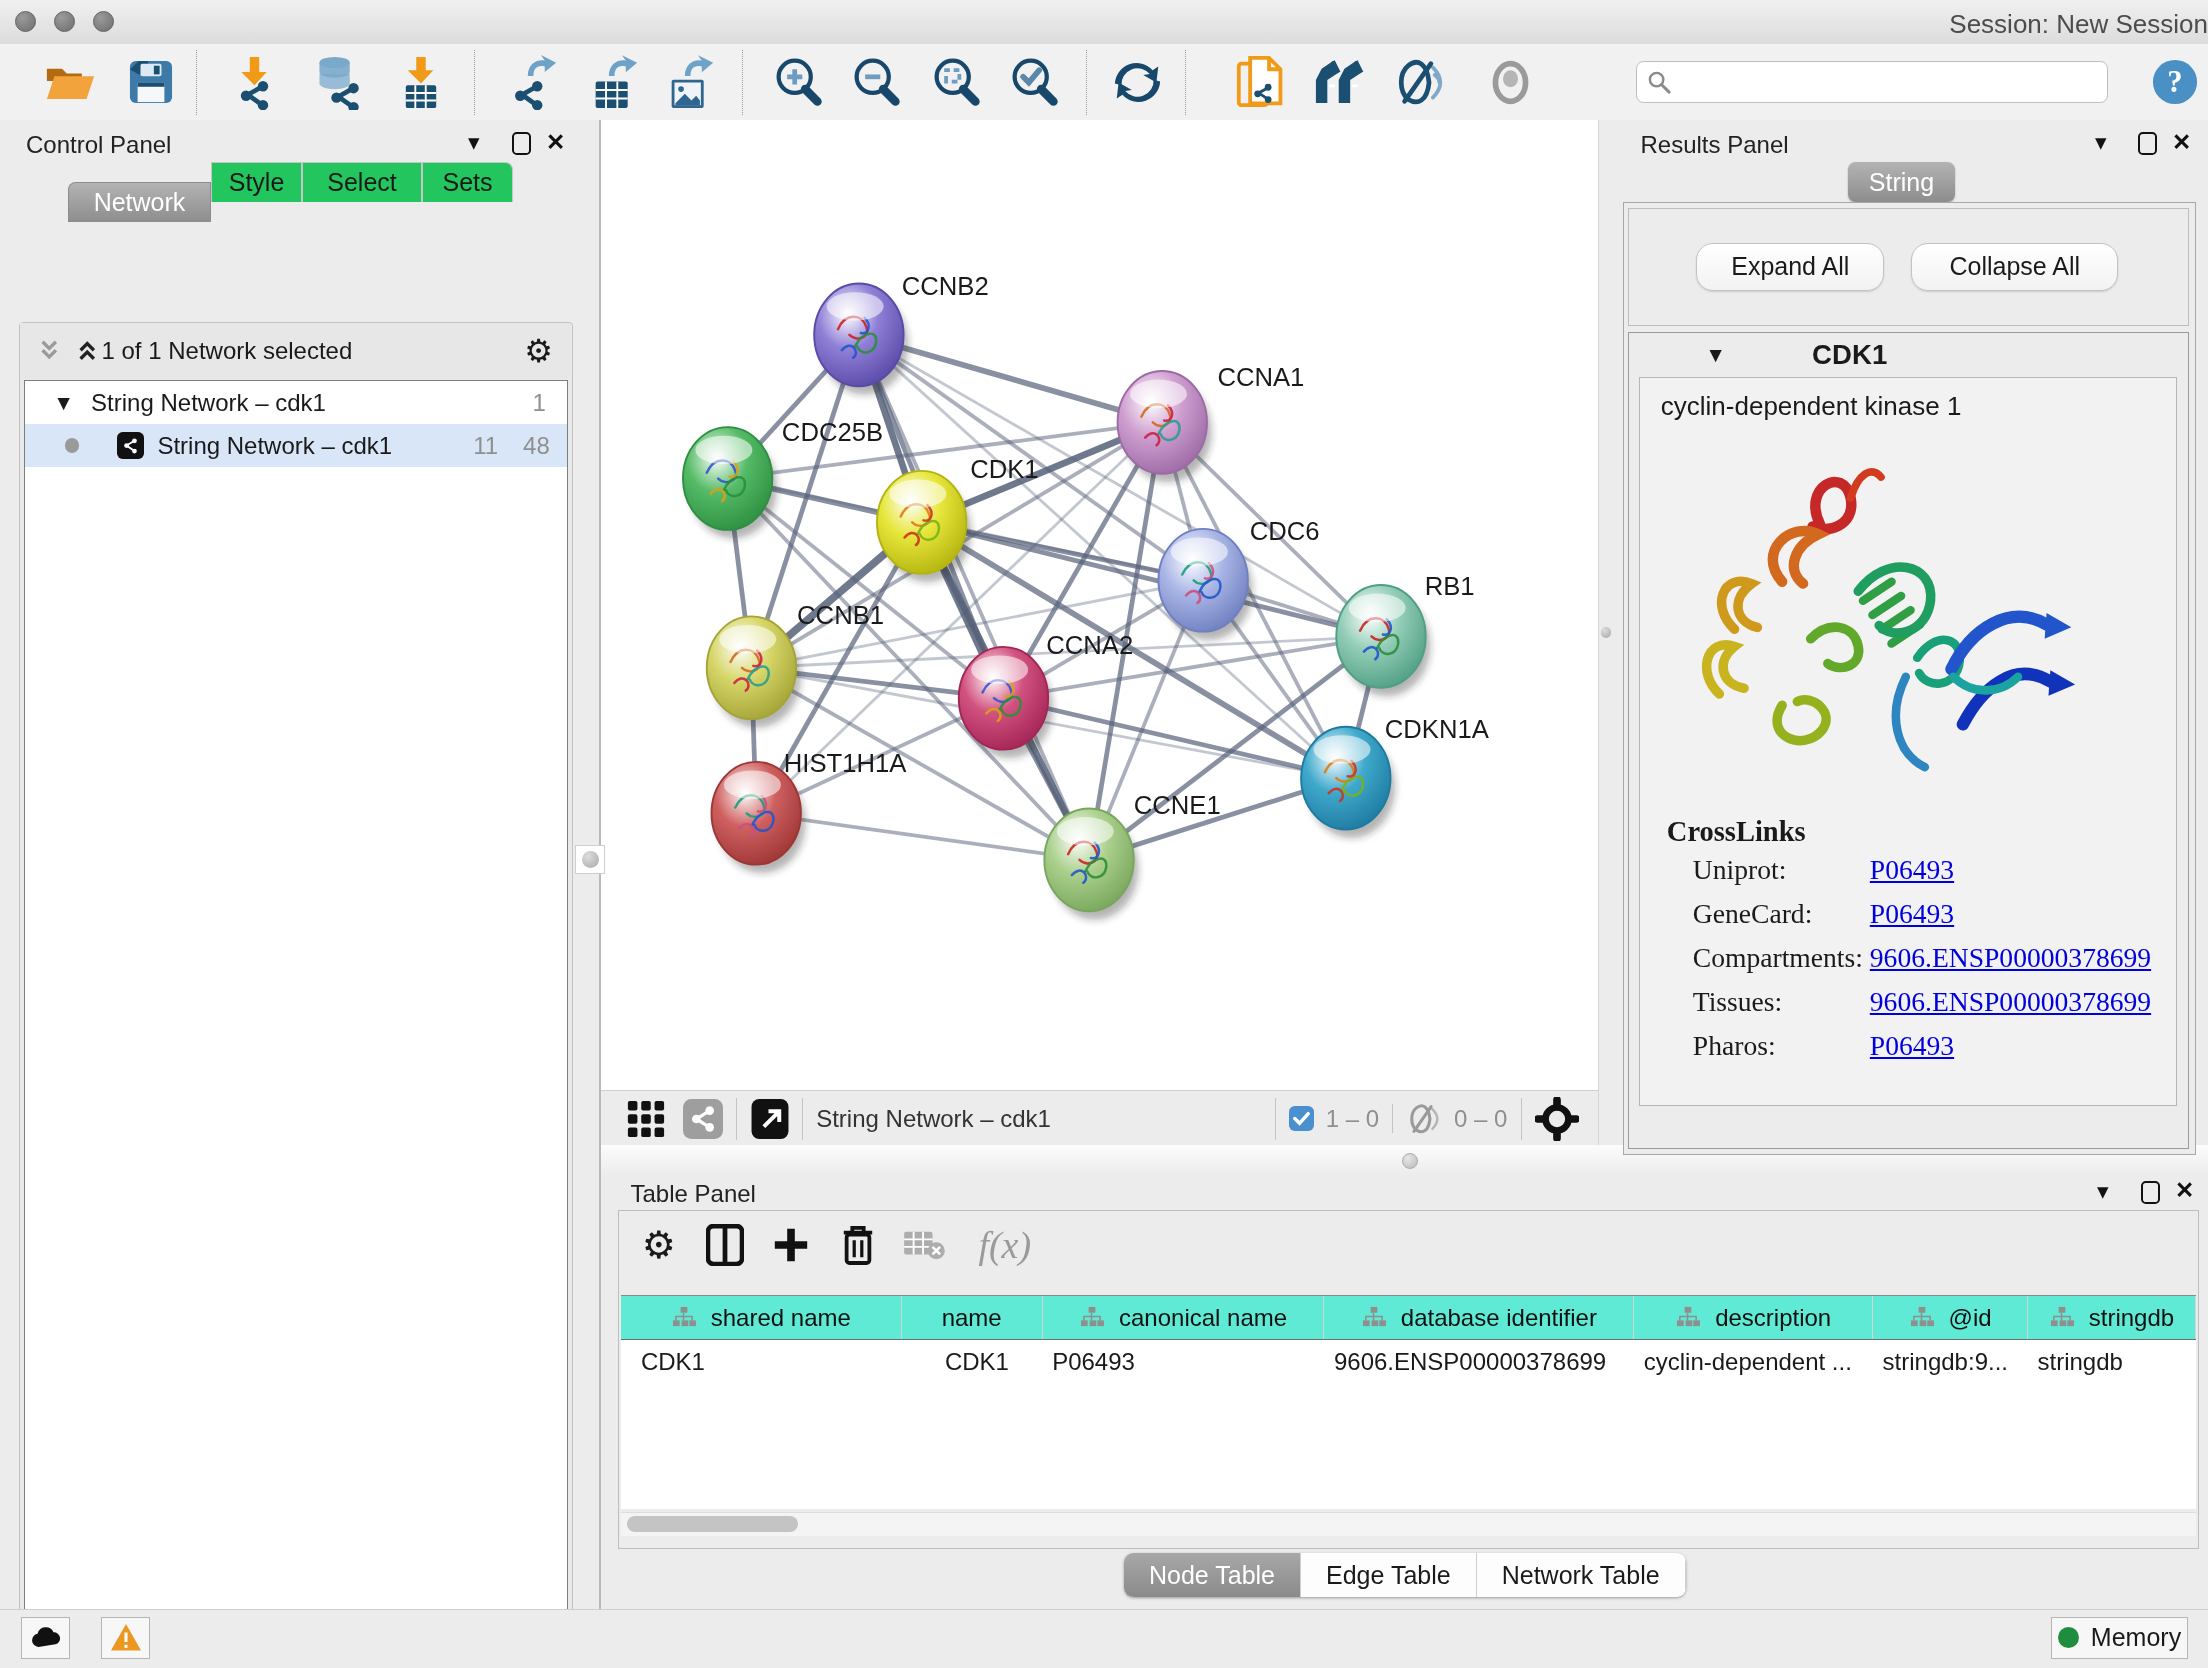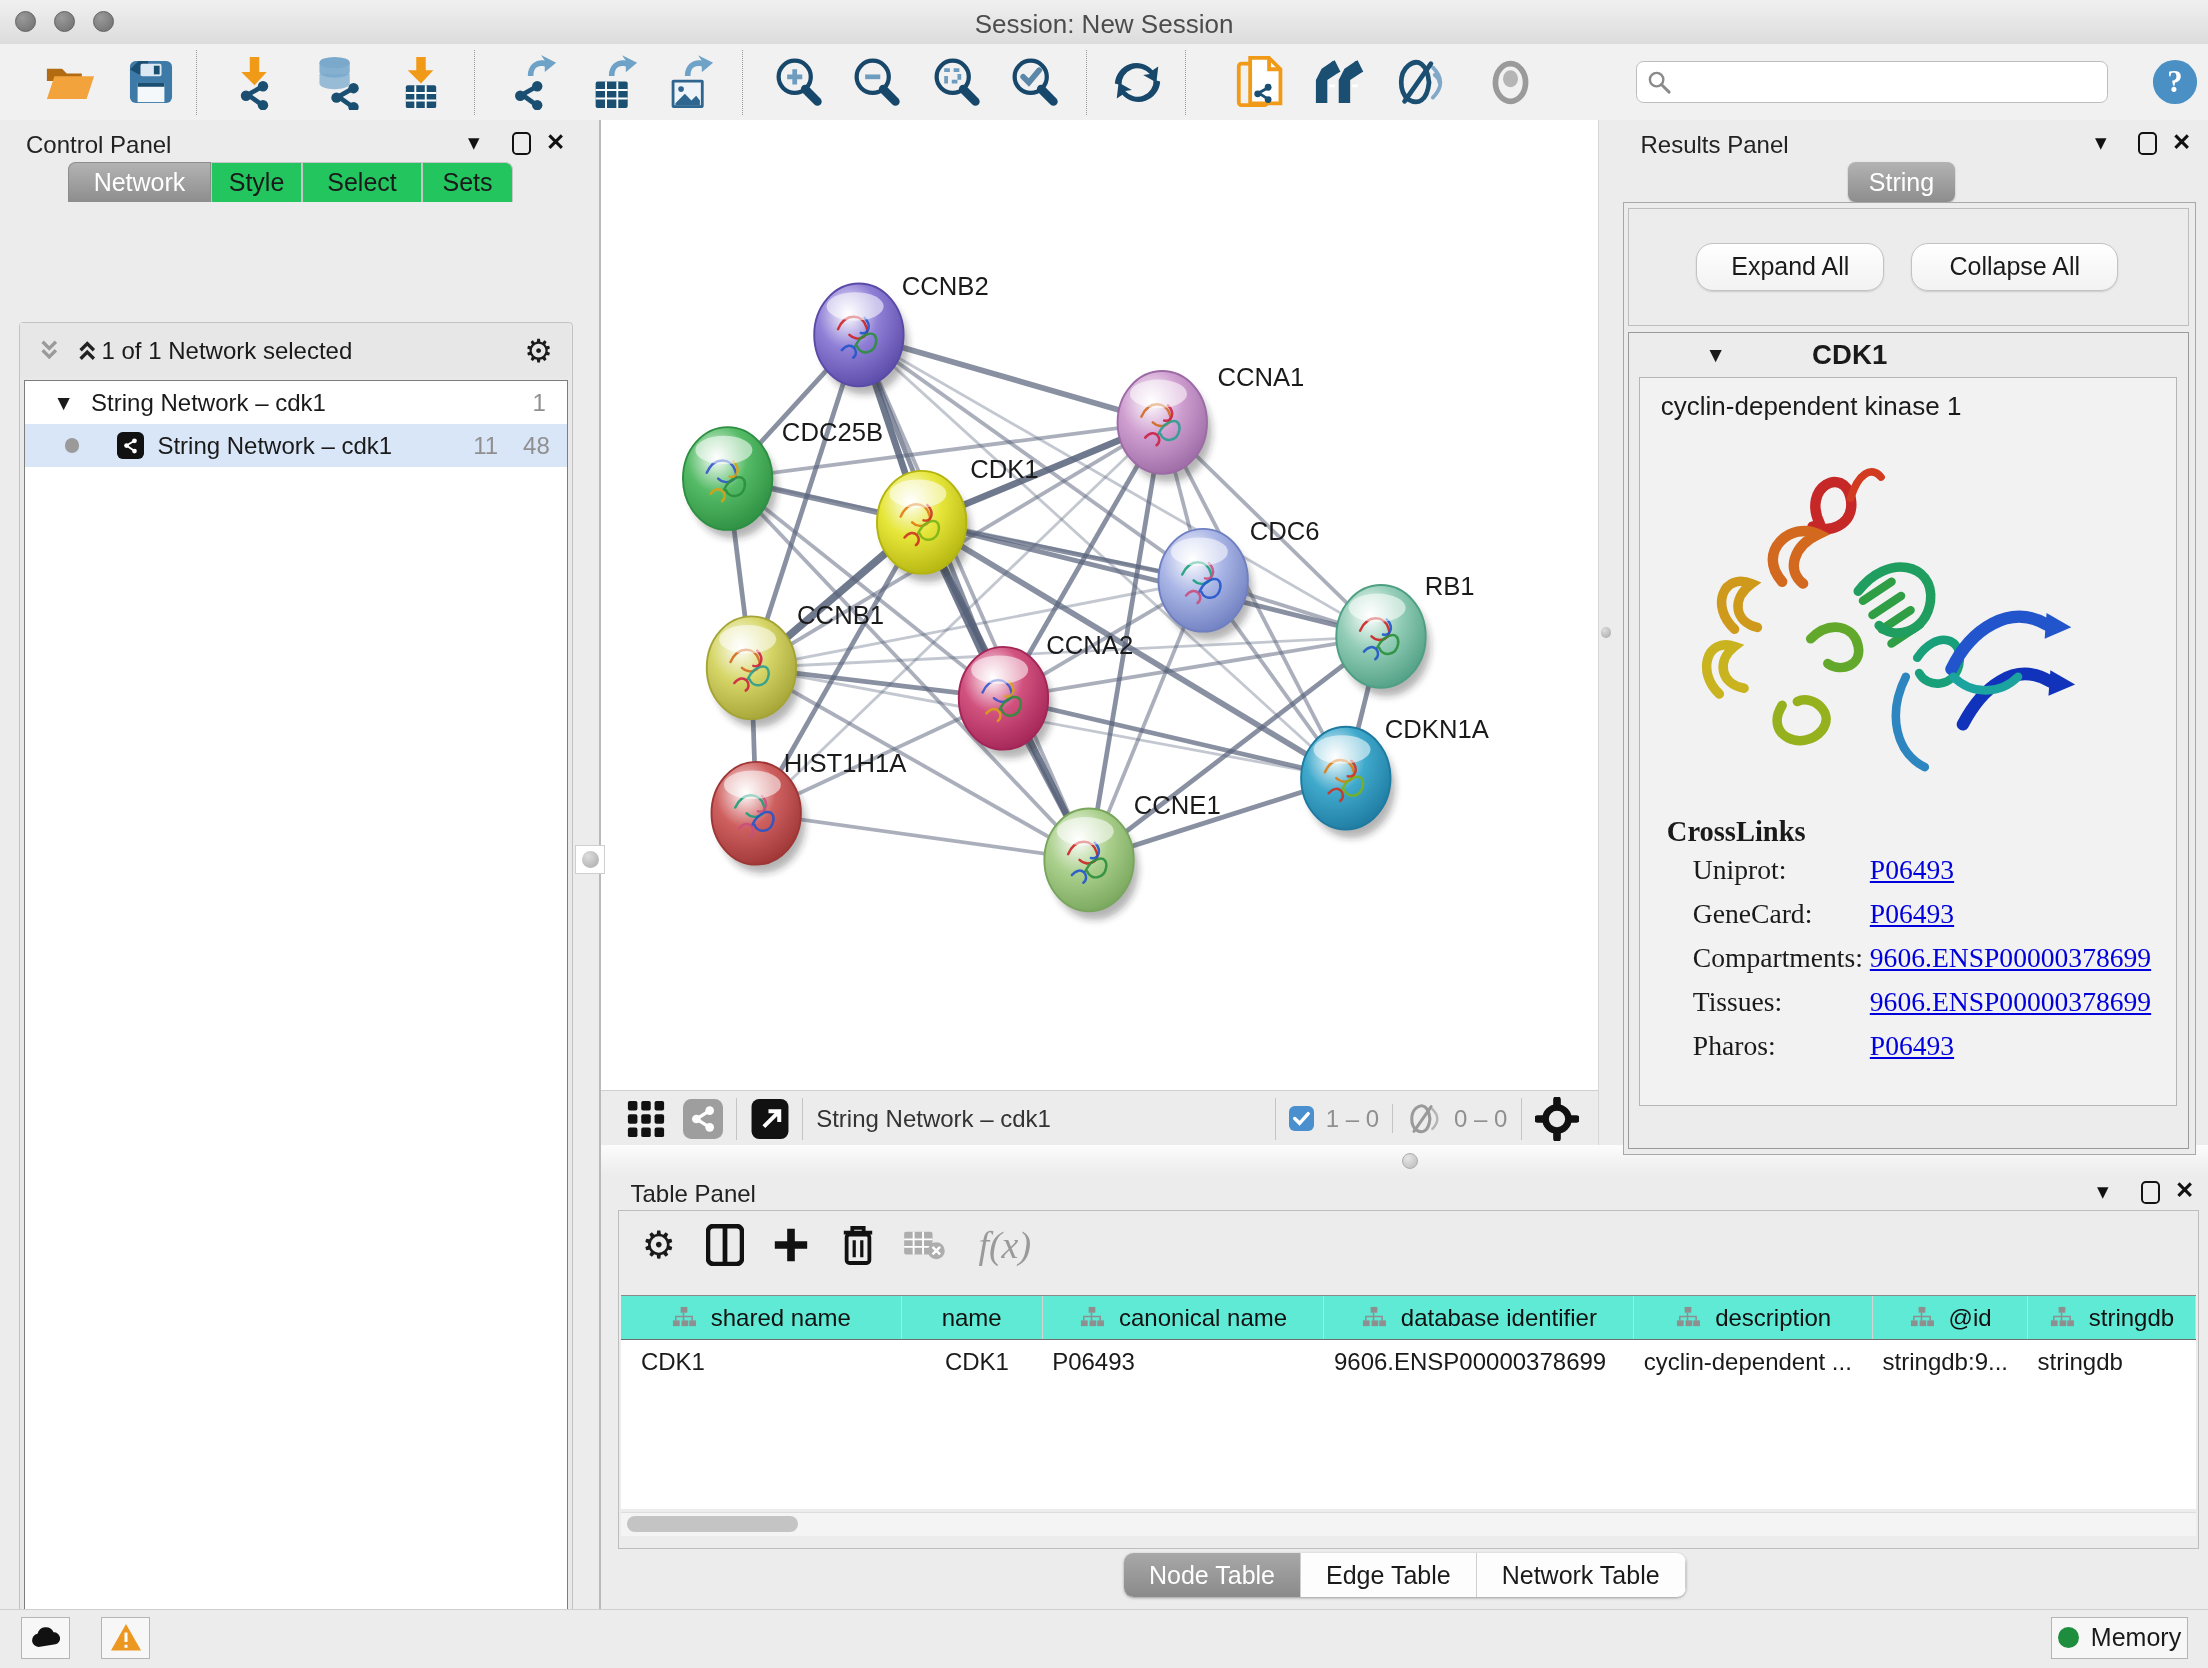--- a/index.html
+++ b/index.html
@@ -4,37 +4,37 @@
 <style>
   html,body{margin:0;padding:0;}
   body{width:2208px;height:1668px;background:#ececec;font-family:"Liberation Sans",sans-serif;
        -webkit-font-smoothing:antialiased;position:relative;overflow:hidden;color:#1a1a1a;}
   .abs{position:absolute;}
   
   .titlebar{left:0;top:0;width:2208px;height:44px;background:linear-gradient(#f0f0f0,#dcdcdc);
             border-bottom:1px solid #b6b6b6;}
   .tlight{width:21px;height:21px;border-radius:50%;top:11.4px;
           background:radial-gradient(circle at 35% 30%,#9a9a9a,#6e6e6e);border:1px solid #5f5f5f;box-sizing:border-box;}
-  .wtitle{width:100%;text-align:center;top:8.6px;font-size:26px;color:#4c4c4c;}
+  .wtitle{width:100%;text-align:right;top:8.6px;font-size:26px;color:#4c4c4c;}
   
   .toolbar{left:0;top:44px;width:2208px;height:76px;background:#f1f1f1;border-bottom:1px solid #c2c2c2;}
   .tbtn{top:7.6px;width:61px;height:61px;display:flex;align-items:center;justify-content:center;cursor:default;}
   .tdiv{top:5.7px;width:0;height:65px;border-left:1.9px dotted #9a9a9a;}
   .searchbox{left:1636px;top:17px;width:472px;height:42px;background:#fff;border:1px solid #bdbdbd;
              border-radius:7.6px;display:flex;align-items:center;padding-left:9.5px;box-sizing:border-box;}
   .searchbox input{border:none;outline:none;font-size:23px;flex:1;background:transparent;font-family:inherit;}
   
   .phead{font-size:24px;color:#222;}
   .wicon{color:#111;font-size:23px;line-height:23px;}
   .sqicon{width:19px;height:23px;border:2.4px solid #111;border-radius:4.8px;box-sizing:border-box;}
   
   .cpanel{left:0;top:120px;width:599px;height:1489px;background:#ececec;}
   .tab{height:40px;font-size:25px;display:flex;align-items:center;justify-content:center;
        border:1px solid #c6c6c6;border-bottom:none;background:#22c55e;box-sizing:border-box;}
-  .tab.first{border-radius:7.6px 0 0 0;}
+  .tab.first{border-radius:7.6px 0 0 0;margin-top:20px;}
   .tab.last{border-radius:0 7.6px 0 0;}
   .tab.sel{background:linear-gradient(#b3b3b3,#8d8d8d);color:#fff;border-color:#8d8d8d;border-radius:7.6px 0 0 0;}
   .cbox{left:19px;top:202px;width:552px;height:1402px;background:#e9e9e9;border:1px solid #c2c2c2;border-radius:3.8px;}
   .treebox{left:3.8px;top:57px;width:544px;height:1313px;background:#fff;border:1.9px solid #7d7d7d;box-sizing:border-box;}
   .trow{height:43px;display:flex;align-items:center;font-size:24px;}
   .trow.sel{background:#d9e6f8;}
   .gray{color:#8f8f8f;}
   .appicon{width:27px;height:27px;background:#111;border-radius:5.7px;display:flex;align-items:center;justify-content:center;}
   
   .canvas{left:601px;top:120px;width:997px;height:970px;background:#fff;}

